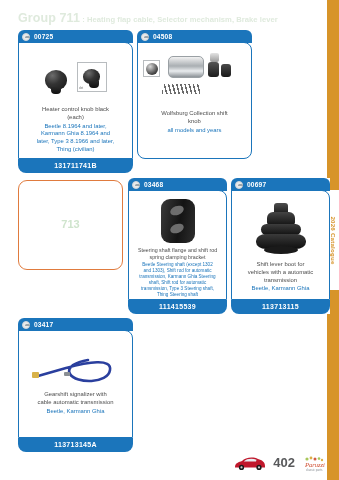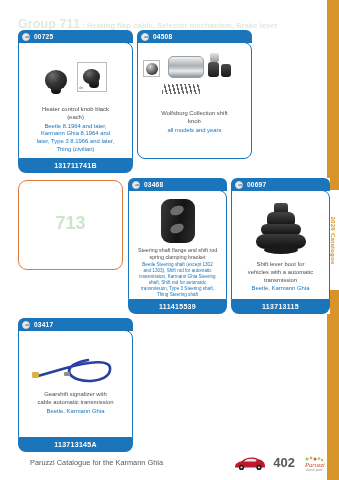--- a/index.html
+++ b/index.html
@@ -34,21 +34,21 @@
     white-space: nowrap;
     font-size: 6.2px;
     font-weight: bold;
     color: #d79429;
     letter-spacing: 0.2px;
   }
 
   
   .page-header {
     position: absolute;
-    left: 18px; top: 14px;
+    left: 18px; top: 8px;
     width: 300px;
     white-space: nowrap;
   }
   .group-title {
     font-size: 12.5px;
     font-weight: bold;
     color: #dfeadd;
     letter-spacing: 0.1px;
   }
   .group-sub {
@@ -145,21 +145,21 @@
     position: absolute;
     border: 1.4px solid #e07b3e;
     border-radius: 9px;
     background: #ffffff;
     display: flex;
     flex-direction: column;
     align-items: center;
     justify-content: center;
   }
   .cat-num {
-    font-size: 18px;
+    font-size: 11px;
     font-weight: bold;
     color: #cfe4cd;
     line-height: 1.1;
     margin-bottom: 2px;
   }
   .cat-label {
     font-size: 8px;
     color: #58595b;
     text-align: center;
     line-height: 1.42;
@@ -350,21 +350,20 @@
           <rect x="38" y="32" width="6" height="4" rx="1" fill="#8a8f94"></rect>
         </svg>
       </div>
       <div class="desc" style="white-space:pre-line;">Gearshift signalizer with
 cable automatic transmission</div>
       <div class="desc-fit big" style="white-space:pre-line;">Beetle, Karmann Ghia</div>
     </div>
     <div class="card-foot">113713145A</div>
   </div>
 
-  <div class="footer-text">Paruzzi Catalogue for the Karmann Ghia</div>
 
   <div class="footer-car">
     <svg width="34" height="16" viewBox="0 0 34 16">
       <path d="M2 12 C2 8 6 7 9 6 C12 2.5 20 1.5 25 4 C29 5 32 7 32 11 L32 12.6 L2 12.6 Z" fill="#c0182c"></path>
       <path d="M11 6.2 C13.5 3.6 19.5 3 23.5 4.8 L23 6.4 L11 6.4 Z" fill="#e8eef2"></path>
       <circle cx="8.5" cy="12.4" r="2.6" fill="#1a1a1a"></circle>
       <circle cx="8.5" cy="12.4" r="1.1" fill="#c9ccce"></circle>
       <circle cx="26" cy="12.4" r="2.6" fill="#1a1a1a"></circle>
       <circle cx="26" cy="12.4" r="1.1" fill="#c9ccce"></circle>
     </svg>

